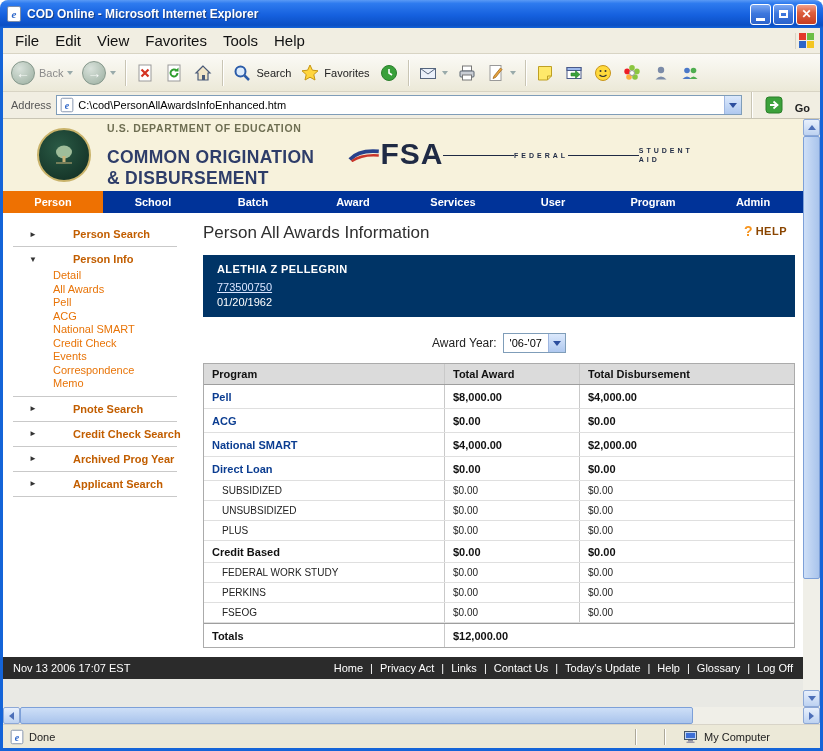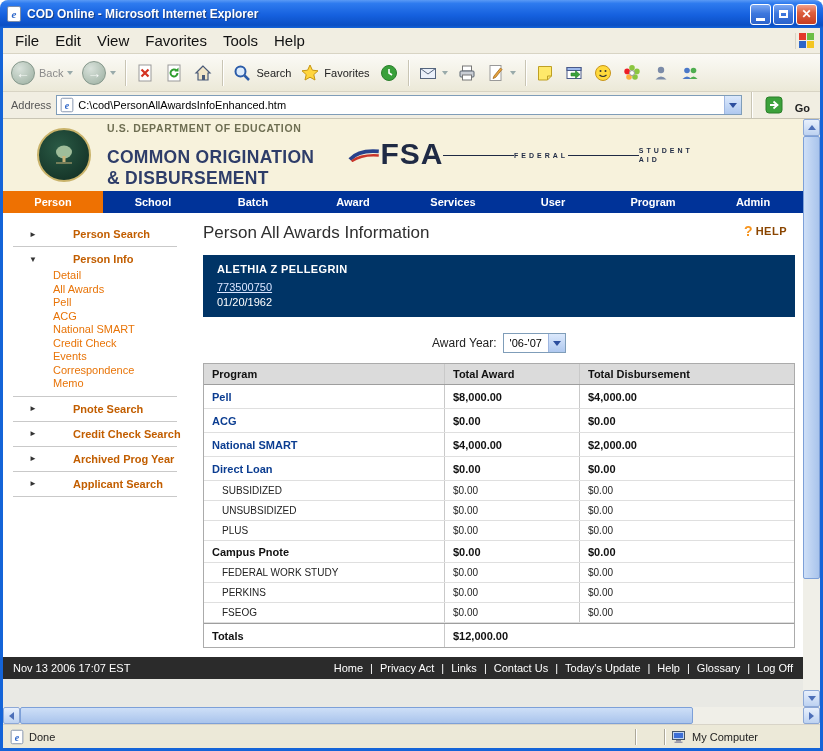--- a/index.html
+++ b/index.html
@@ -138,21 +138,21 @@
     display:flex; align-items:center; justify-content:center; }
   .hs-track { flex:1; position:relative; }
   .sb-thumb-h { position:absolute; left:0; top:0; bottom:0; width:86%; border:1px solid #7DA0D8; border-radius:2px;
     background:linear-gradient(180deg,#CEDFF7,#A9C4EC); }
 
   
   .statusbar { flex:1; display:flex; align-items:center; background:#ECE9D8; border-top:1px solid #D8D4C8; padding:0 3px; }
   .status-left { flex:1; display:flex; align-items:center; gap:5px; padding-left:4px; font-size:11px; color:#222; }
   .st-sep { width:1px; height:16px; background:#ACA899; box-shadow:1px 0 0 #fff; margin:0 2px; }
   .status-mini { width:24px; height:100%; }
-  .status-zone { width:150px; display:flex; align-items:center; gap:5px; font-size:11px; color:#222; padding-left:4px; }
+  .status-zone { width:150px; display:flex; align-items:center; gap:5px; font-size:11px; color:#222; padding-left:16px; }
   .ie-doc.small { transform:scale(.9); }
 </style>
 </head>
 <body>
 
 <div class="window">
 
   <div class="titlebar">
     <span class="ie-doc">e</span>
     <span class="titlebar-text">COD Online - Microsoft Internet Explorer</span>
@@ -471,21 +471,21 @@
                   <div class="c1">UNSUBSIDIZED</div>
                   <div class="c2">$0.00</div>
                   <div class="c3">$0.00</div>
                 </div>
               <div class="tr r-sub">
                   <div class="c1">PLUS</div>
                   <div class="c2">$0.00</div>
                   <div class="c3">$0.00</div>
                 </div>
               <div class="tr r-bold">
-                  <div class="c1">Campus Pnote</div>
+                  <div class="c1">Credit Based</div>
                   <div class="c2">$0.00</div>
                   <div class="c3">$0.00</div>
                 </div>
               <div class="tr r-sub">
                   <div class="c1">FEDERAL WORK STUDY</div>
                   <div class="c2">$0.00</div>
                   <div class="c3">$0.00</div>
                 </div>
               <div class="tr r-sub">
                   <div class="c1">PERKINS</div>

